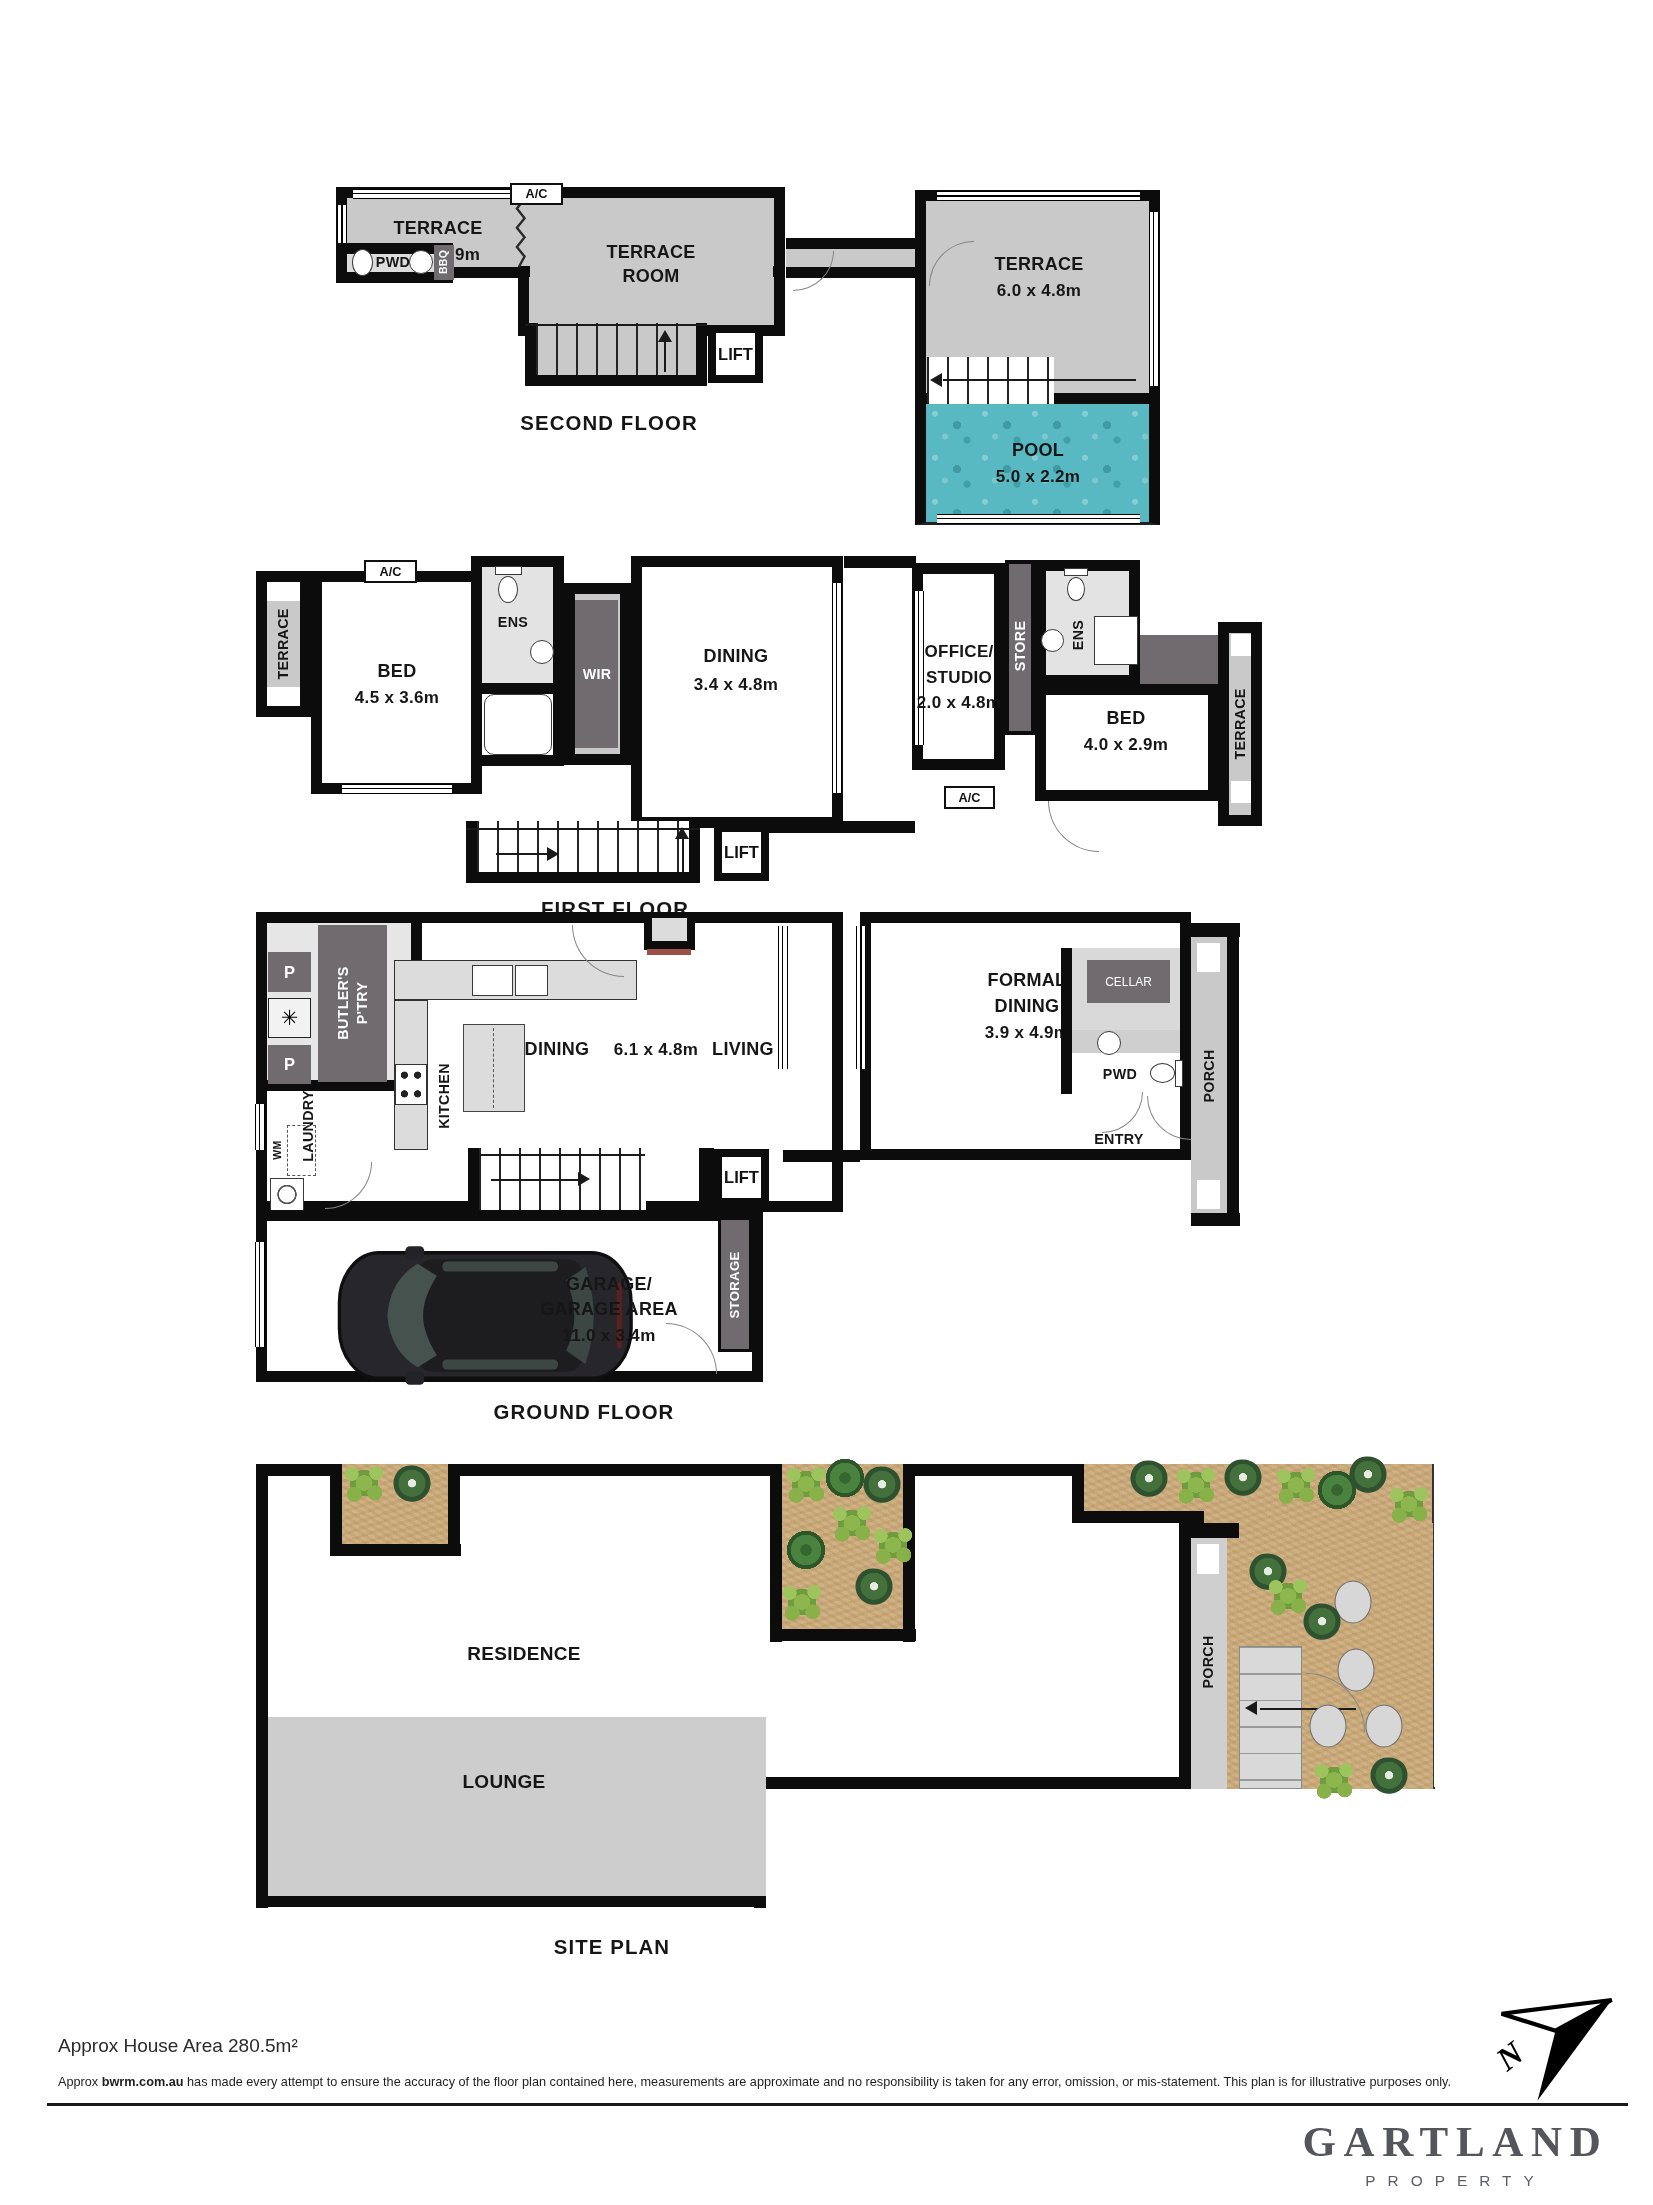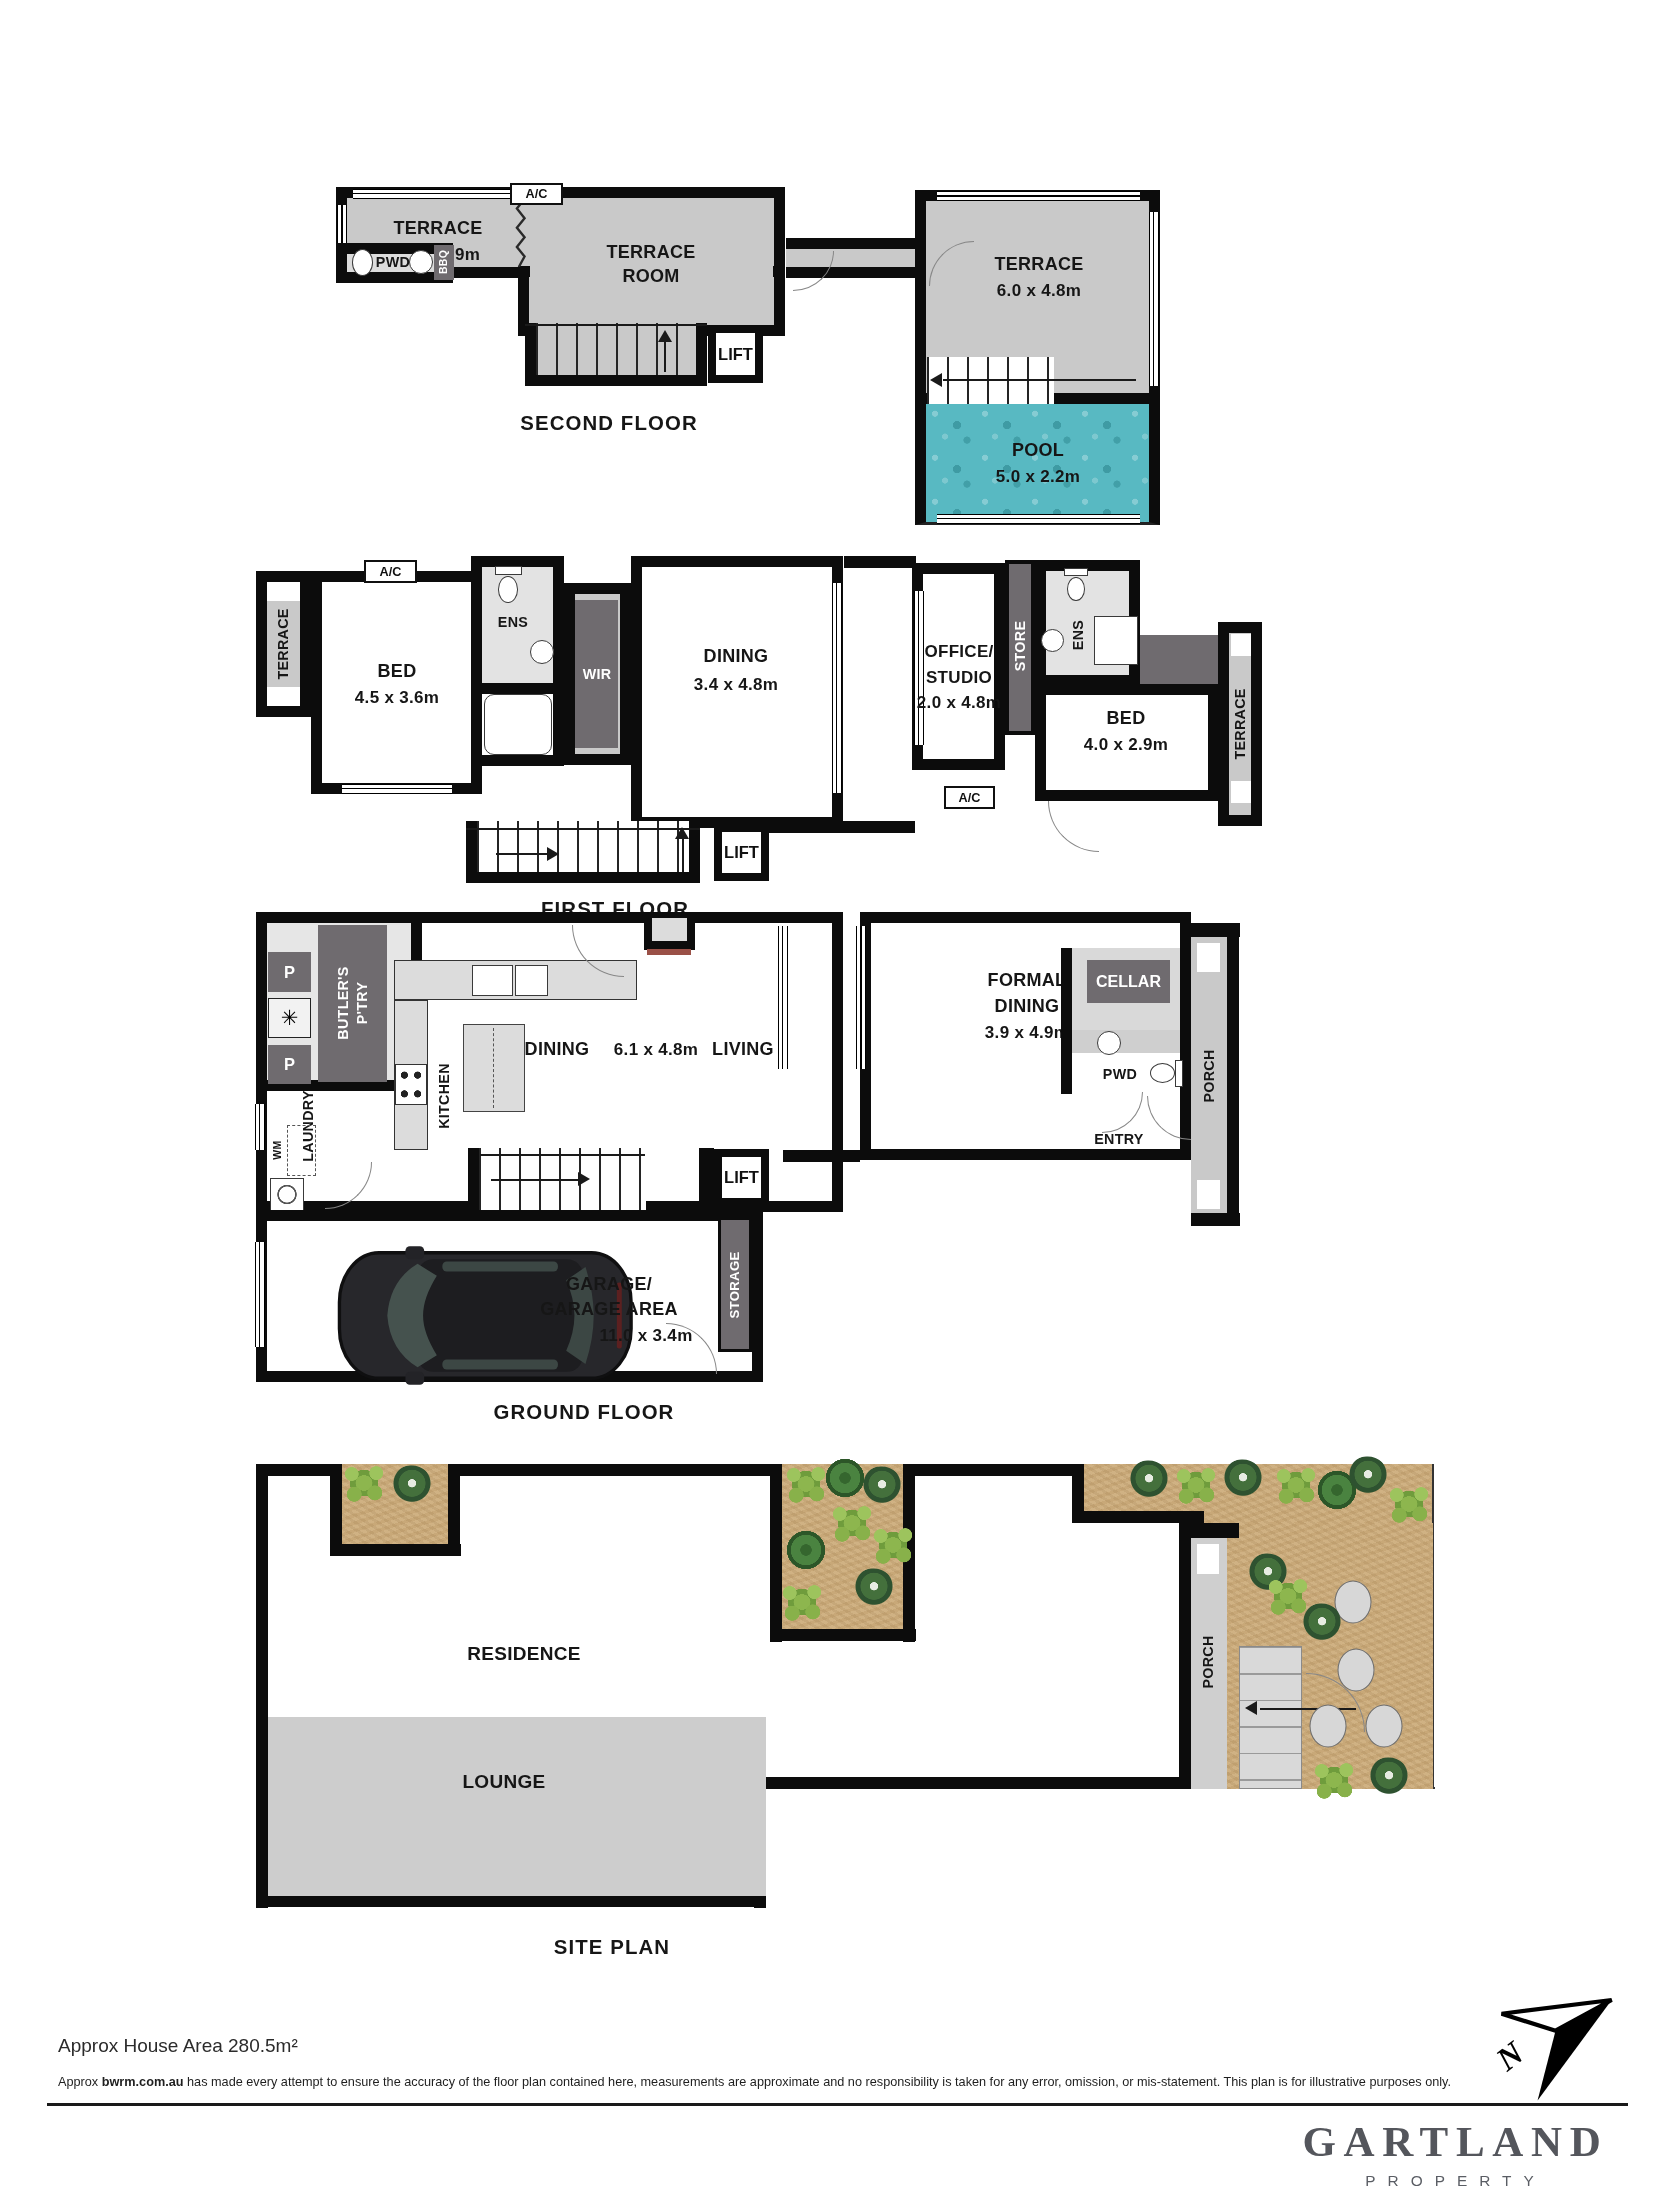--- a/index.html
+++ b/index.html
@@ -240,34 +240,34 @@
         <path d="M455 38 L 420 62 Q 435 96 435 126 Q 435 156 420 190 L 455 214 Q 470 168 470 126 Q 470 84 455 38 Z" fill="#3c4744"></path>
         <rect x="195" y="28" width="210" height="18" rx="8" fill="#3c4744"></rect>
         <rect x="195" y="206" width="210" height="18" rx="8" fill="#3c4744"></rect>
         <rect x="128" y="0" width="34" height="24" rx="8" fill="#232327"></rect>
         <rect x="128" y="228" width="34" height="24" rx="8" fill="#232327"></rect>
         <rect x="512" y="66" width="9" height="120" rx="4" fill="#5c2020"></rect>
       </svg>
     </div>
     <div class="lbl" style="left:609px;top:1285px">GARAGE/</div>
     <div class="lbl" style="left:609px;top:1310px">GARAGE AREA</div>
-    <div class="lbl dims" style="left:646px;top:1336px">11.0 x 3.4m</div>
+    <div class="lbl dims" style="left:609px;top:1336px">11.0 x 3.4m</div>
     <div class="lbl cap" style="left:584px;top:1412px">GROUND FLOOR</div>
 
     <div class="a wall white" style="left:860px;top:912px;width:331px;height:248px"></div>
     <div class="a vwin" style="left:778px;top:926px;height:143px"></div>
     <div class="a vwin" style="left:856px;top:926px;height:143px"></div>
     <div class="a blk" style="left:783px;top:1150px;width:77px;height:12px"></div>
     <div class="lbl" style="left:1027px;top:981px">FORMAL</div>
     <div class="lbl" style="left:1027px;top:1007px">DINING</div>
     <div class="lbl dims" style="left:1027px;top:1033px">3.9 x 4.9m</div>
     <div class="a" style="left:1072px;top:948px;width:108px;height:83px;background:#d9d9d9"></div>
     <div class="a blk" style="left:1061px;top:948px;width:11px;height:146px"></div>
     <div class="a dark" style="left:1087px;top:960px;width:83px;height:43px;display:flex;align-items:center;justify-content:center">
-        <span class="wlbl" style="font-weight:700;font-size:16px">CELLAR</span>
+        <span class="wlbl" style="font-weight:400;font-size:12px">CELLAR</span>
       </div>
     <div class="a" style="left:1072px;top:1030px;width:108px;height:23px;background:#cfcfcf"></div>
     <div class="fixt round" style="left:1097px;top:1031px;width:24px;height:24px"></div>
     <div class="lbl sm" style="left:1120px;top:1074px">PWD</div>
     <div class="fixt round" style="left:1150px;top:1063px;width:25px;height:20px"></div>
     <div class="fixt" style="left:1175px;top:1060px;width:7.7px;height:26.5px"></div>
     <div class="lbl sm" style="left:1119px;top:1139px">ENTRY</div>
     <div class="door arc-bl" style="left:1147px;top:1096px;width:43px;height:43px"></div>
     <div class="door arc-br" style="left:1102px;top:1092px;width:40px;height:40px"></div>
 

